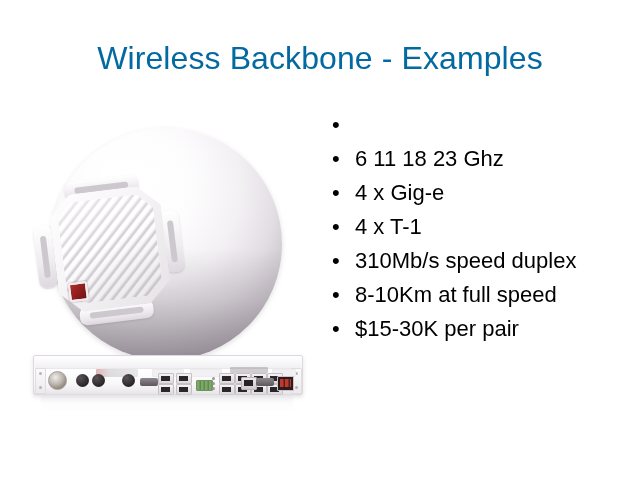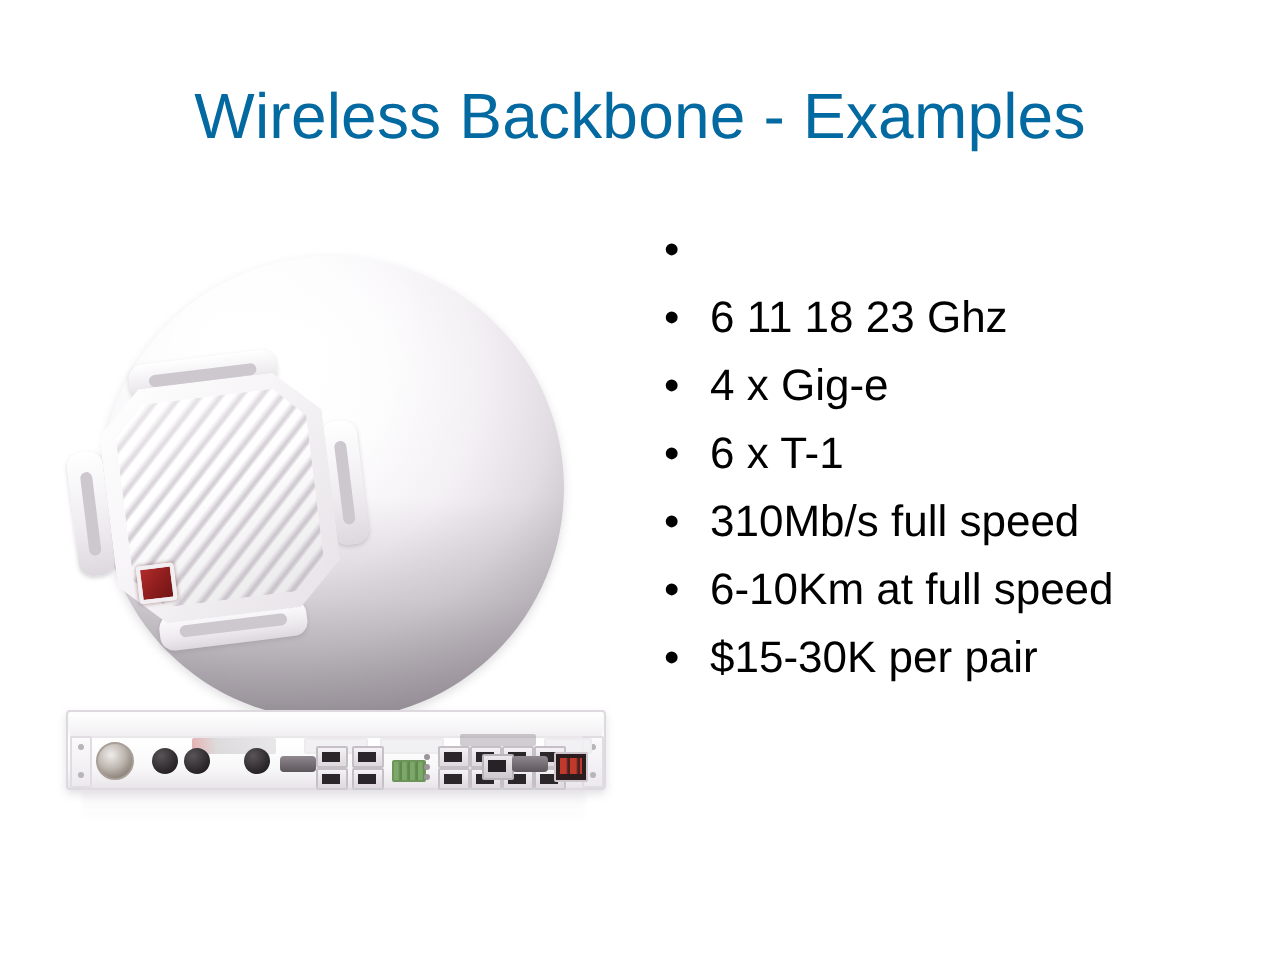--- a/index.html
+++ b/index.html
@@ -548,29 +548,29 @@
     <li class="bullet-item">
       <span class="bullet-marker">•</span>
       <span>6 11 18 23  Ghz</span>
     </li>
     <li class="bullet-item">
       <span class="bullet-marker">•</span>
       <span>4 x Gig-e</span>
     </li>
     <li class="bullet-item">
       <span class="bullet-marker">•</span>
-      <span>6 x T-1</span>
-    </li>
-    <li class="bullet-item">
-      <span class="bullet-marker">•</span>
-      <span>310Mb/s full speed</span>
-    </li>
-    <li class="bullet-item">
-      <span class="bullet-marker">•</span>
-      <span>6-10Km at full speed</span>
+      <span>4 x T-1</span>
+    </li>
+    <li class="bullet-item">
+      <span class="bullet-marker">•</span>
+      <span>310Mb/s speed duplex</span>
+    </li>
+    <li class="bullet-item">
+      <span class="bullet-marker">•</span>
+      <span>8-10Km at full speed</span>
     </li>
     <li class="bullet-item">
       <span class="bullet-marker">•</span>
       <span>$15-30K per pair</span>
     </li>
   </ul>
 
 </div>
 
 </body></html>

